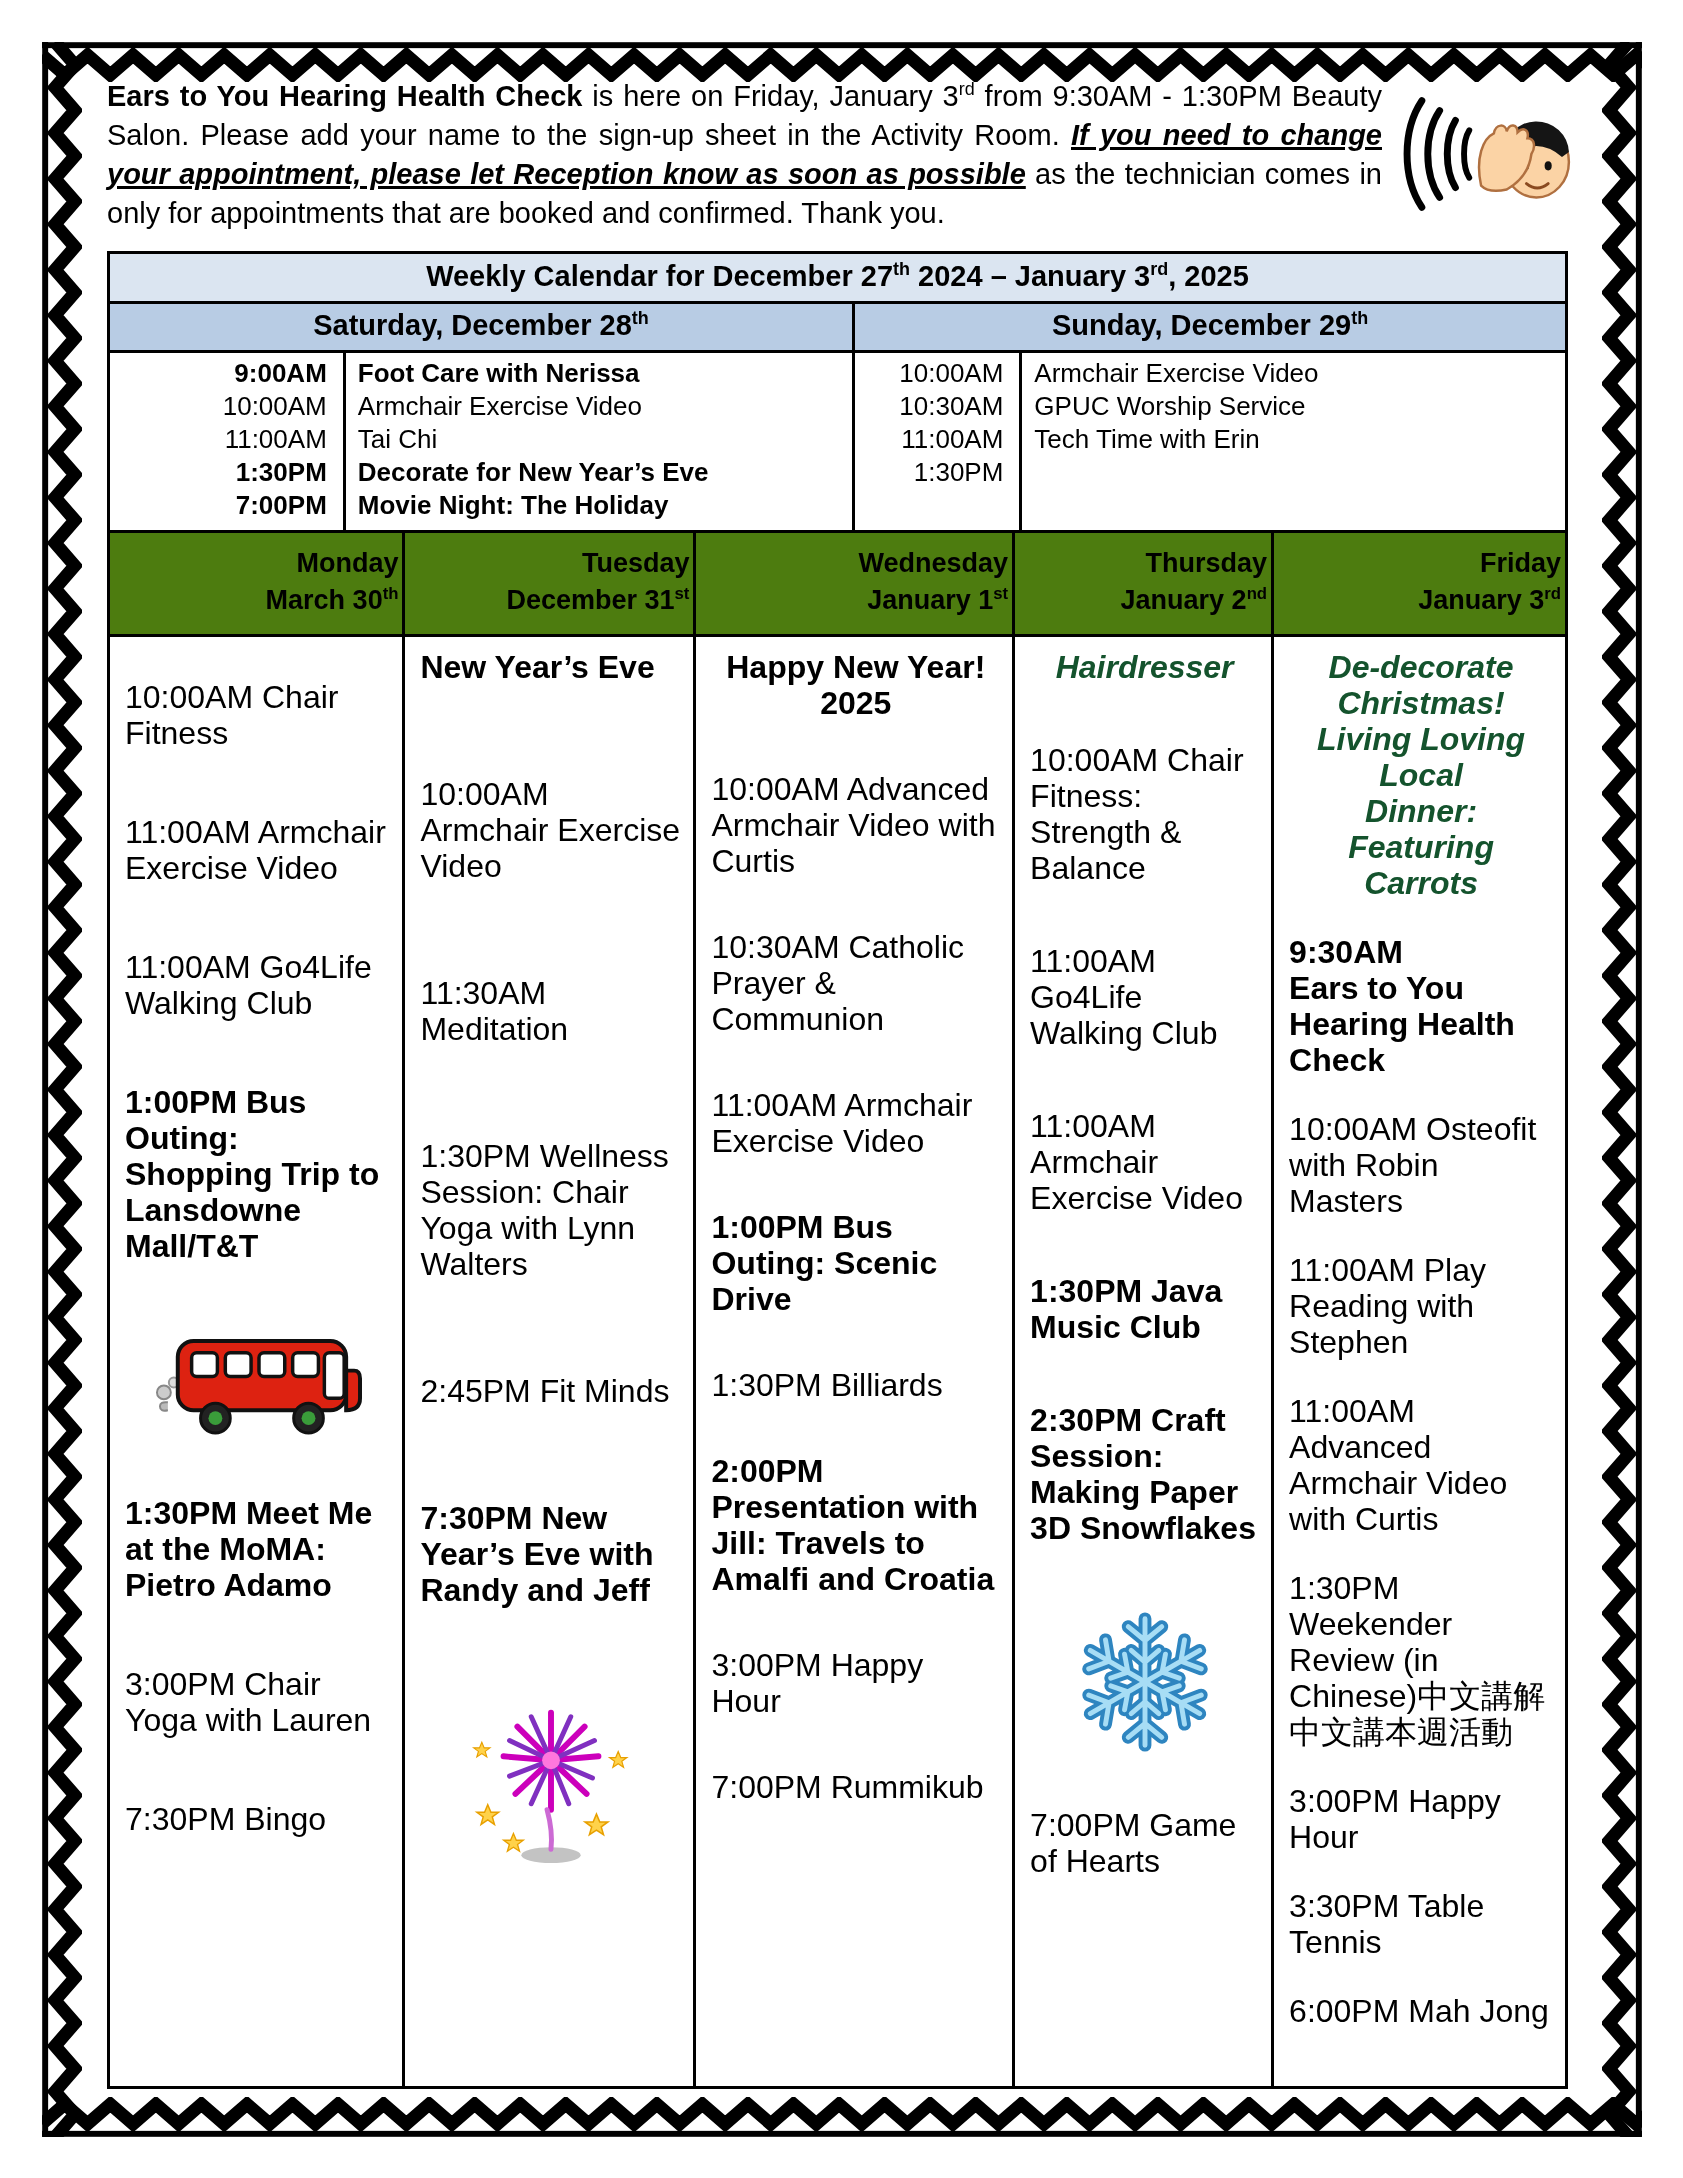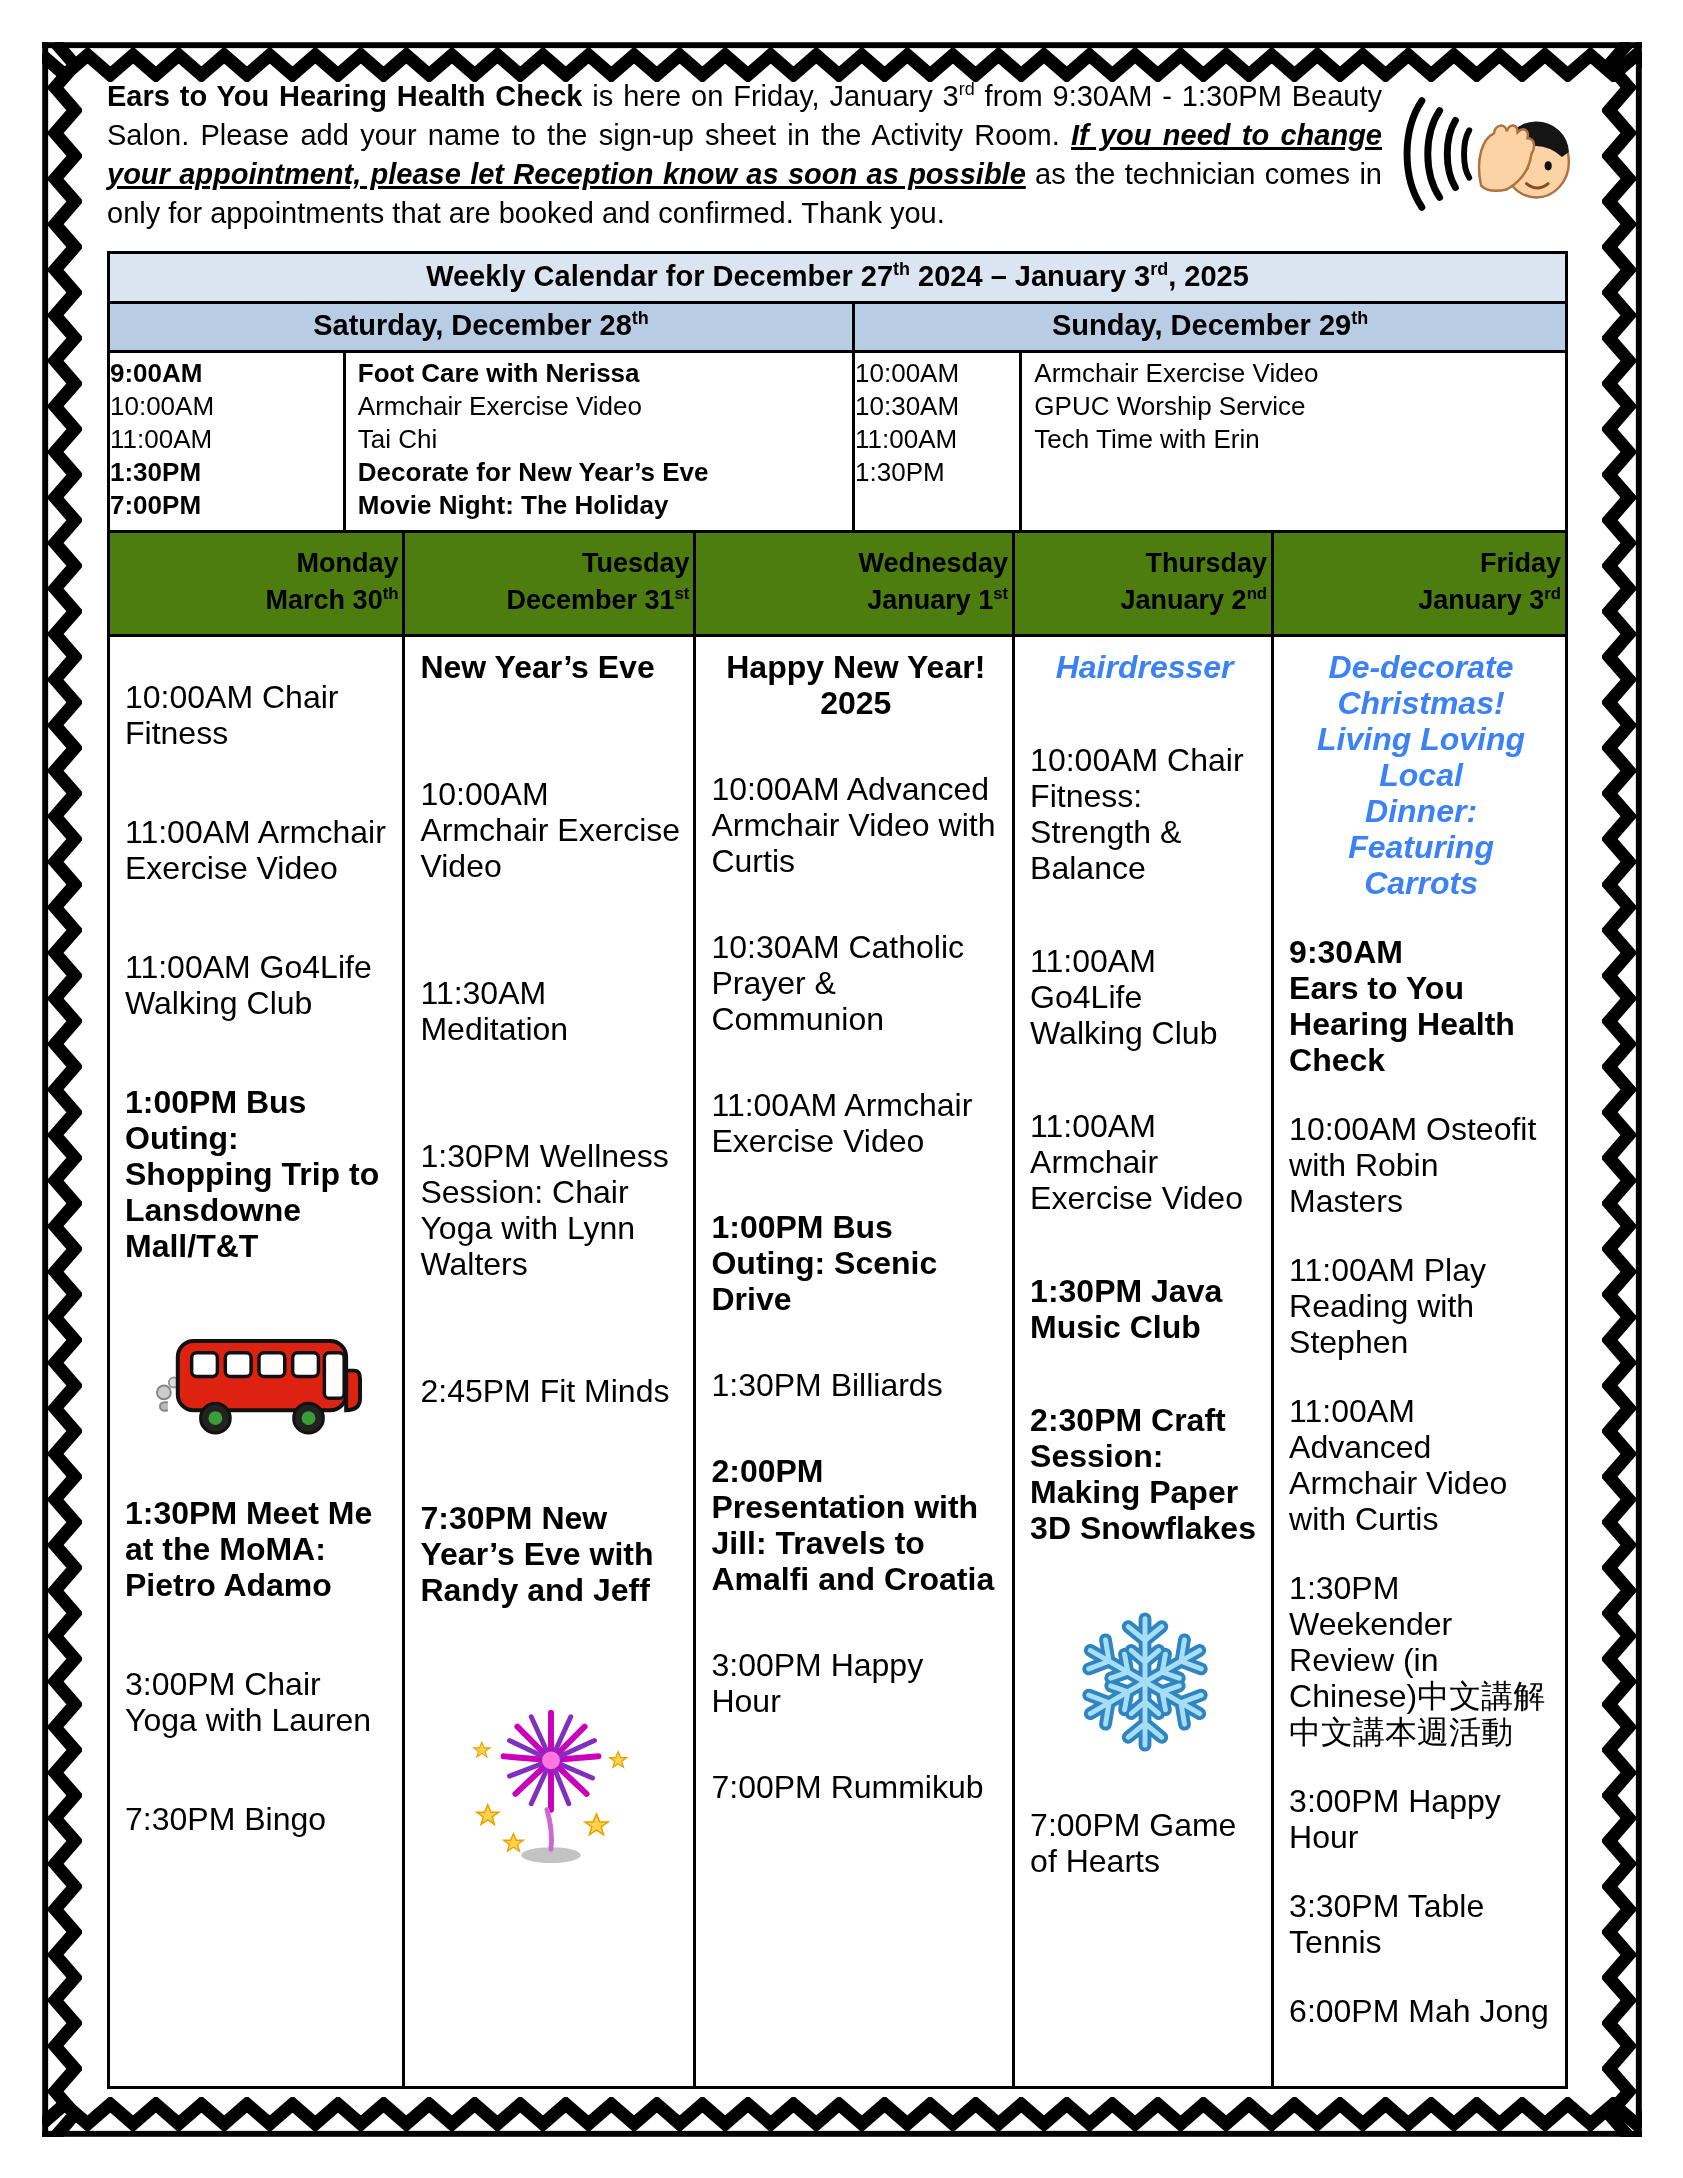--- a/index.html
+++ b/index.html
@@ -22,34 +22,34 @@
   .crow{display:flex;border-top:3px solid #000;}
   .crow:first-child{border-top:none;}
   .ccell{border-left:3px solid #000;box-sizing:border-box;}
   .ccell:first-child{border-left:none;}
   .title-row{background:#dbe5f1;text-align:center;font-weight:bold;font-size:29px;padding:6px 0 8px;width:100%;}
   .wk-head{background:#b8cce4;}
   .wk-head .ccell{text-align:center;font-weight:bold;font-size:29px;padding:5px 0 8px;}
   .w-sat-h{width:51%;} .w-sun-h{width:49%;}
   .wk-body .ccell{padding-top:4px;padding-bottom:8px;font-size:26px;line-height:33px;min-height:166px;}
   .w-sat-t{width:16%;} .w-sat-a{width:35%;} .w-sun-t{width:11.5%;} .w-sun-a{width:37.5%;}
-  .tcol{padding-right:8px;}
+  .tcol{text-align:right;padding-right:16px;}
   .acol{padding-left:12px;}
   .day-head .ccell{background:#4d7c0f;text-align:right;font-weight:bold;font-size:27px;line-height:37px;padding:12px 4px 15px;}
   .w-d1{width:20.1%;} .w-d2{width:20%;} .w-d3{width:21.9%;} .w-d4{width:17.8%;} .w-d5{width:20.2%;}
   .day-cell{padding:12px 12px 24px 15px;min-height:1339px;font-size:32px;line-height:36px;}
   .ev{white-space:pre-line;}
   .c-mon .ev{margin-bottom:63px;}
   .c-tue .ev{margin-bottom:91px;}
   .c-wed .ev{margin-bottom:50px;}
   .c-thu .ev{margin-bottom:57px;}
   .c-fri .ev{margin-bottom:33px;}
   .b{font-weight:bold;}
   .center{text-align:center;}
-  .red{color:#3b82f6;font-weight:bold;font-style:italic;text-align:center;}
+  .red{color:#14532d;font-weight:bold;font-style:italic;text-align:center;}
   .pad-top{margin-top:30px;}
   .art{display:flex;justify-content:center;margin:6px 0 57px;}
   .c-tue .art{margin-top:14px;}
   .c-thu .art{margin:10px 0 46px;}
 </style>
 </head>
 <body>
 
 <div class="page">
 

